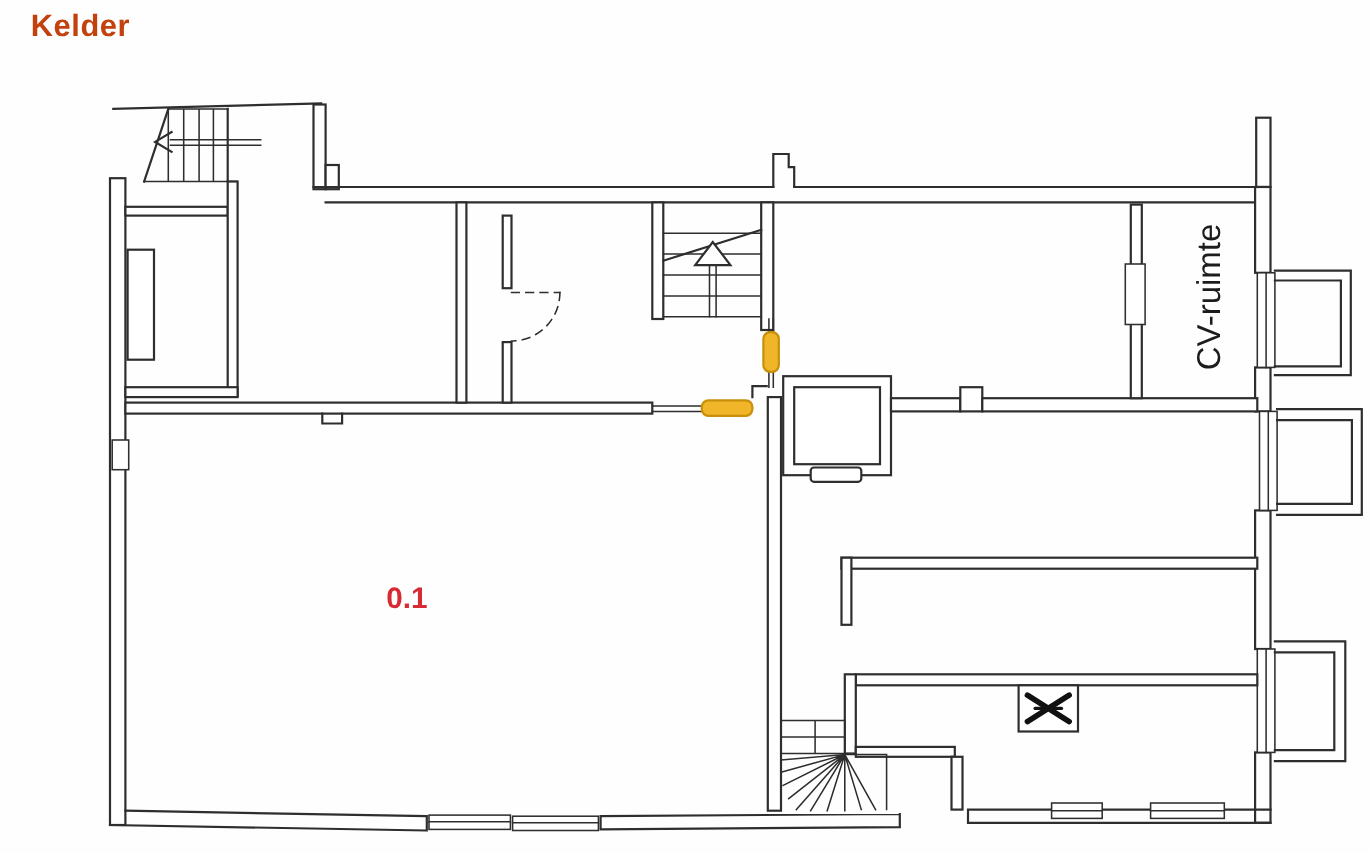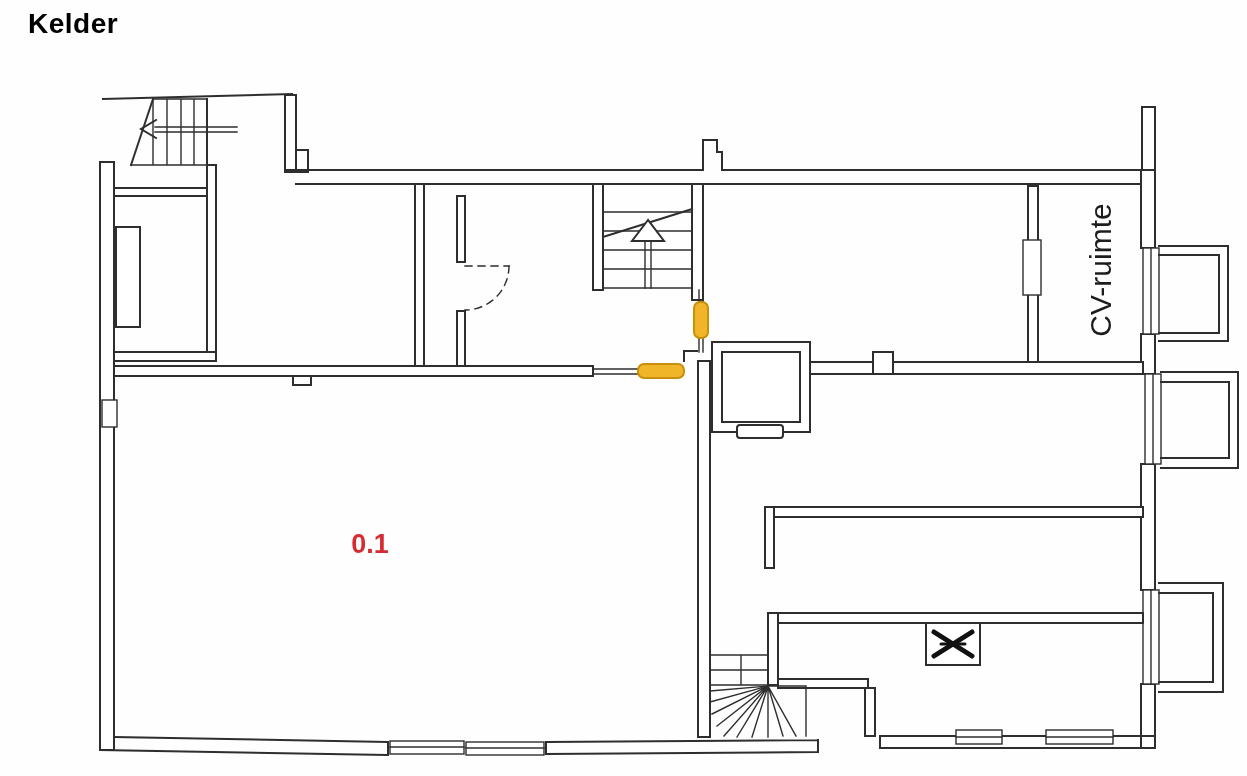--- a/index.html
+++ b/index.html
@@ -1,19 +1,19 @@
 <!DOCTYPE html>
 <html><head>
 <meta charset="utf-8">
 <style>
   html,body{margin:0;padding:0;background:#ffffff;}
   .page{position:relative;width:1247px;height:776px;background:#fefefe;overflow:hidden;
         font-family:"Liberation Sans",sans-serif;}
   .title{position:absolute;left:28px;top:8px;margin:0;font-size:28px;font-weight:bold;
-         color:#000000;letter-spacing:0.5px;font-family:"Liberation Sans",sans-serif;}
+         color:#c2410c;letter-spacing:0.5px;font-family:"Liberation Sans",sans-serif;}
   svg{position:absolute;left:0;top:0;}
   .w{fill:none;stroke:#2e2e2e;stroke-width:2;stroke-linecap:square;}
   .dw{fill:#ffffff;stroke:#2e2e2e;stroke-width:2;}
   .thin{stroke-width:1.4;}
   .dash{stroke-dasharray:7 6;}
   .xsym{fill:none;stroke:#111111;stroke-width:5;stroke-linecap:round;}
   .xbar{fill:none;stroke:#111111;stroke-width:3;stroke-linecap:round;}
   .roomlabel{font-family:"Liberation Sans",sans-serif;font-weight:bold;font-size:27px;}
   .cvlabel{font-family:"Liberation Sans",sans-serif;font-size:30px;}
 </style>

